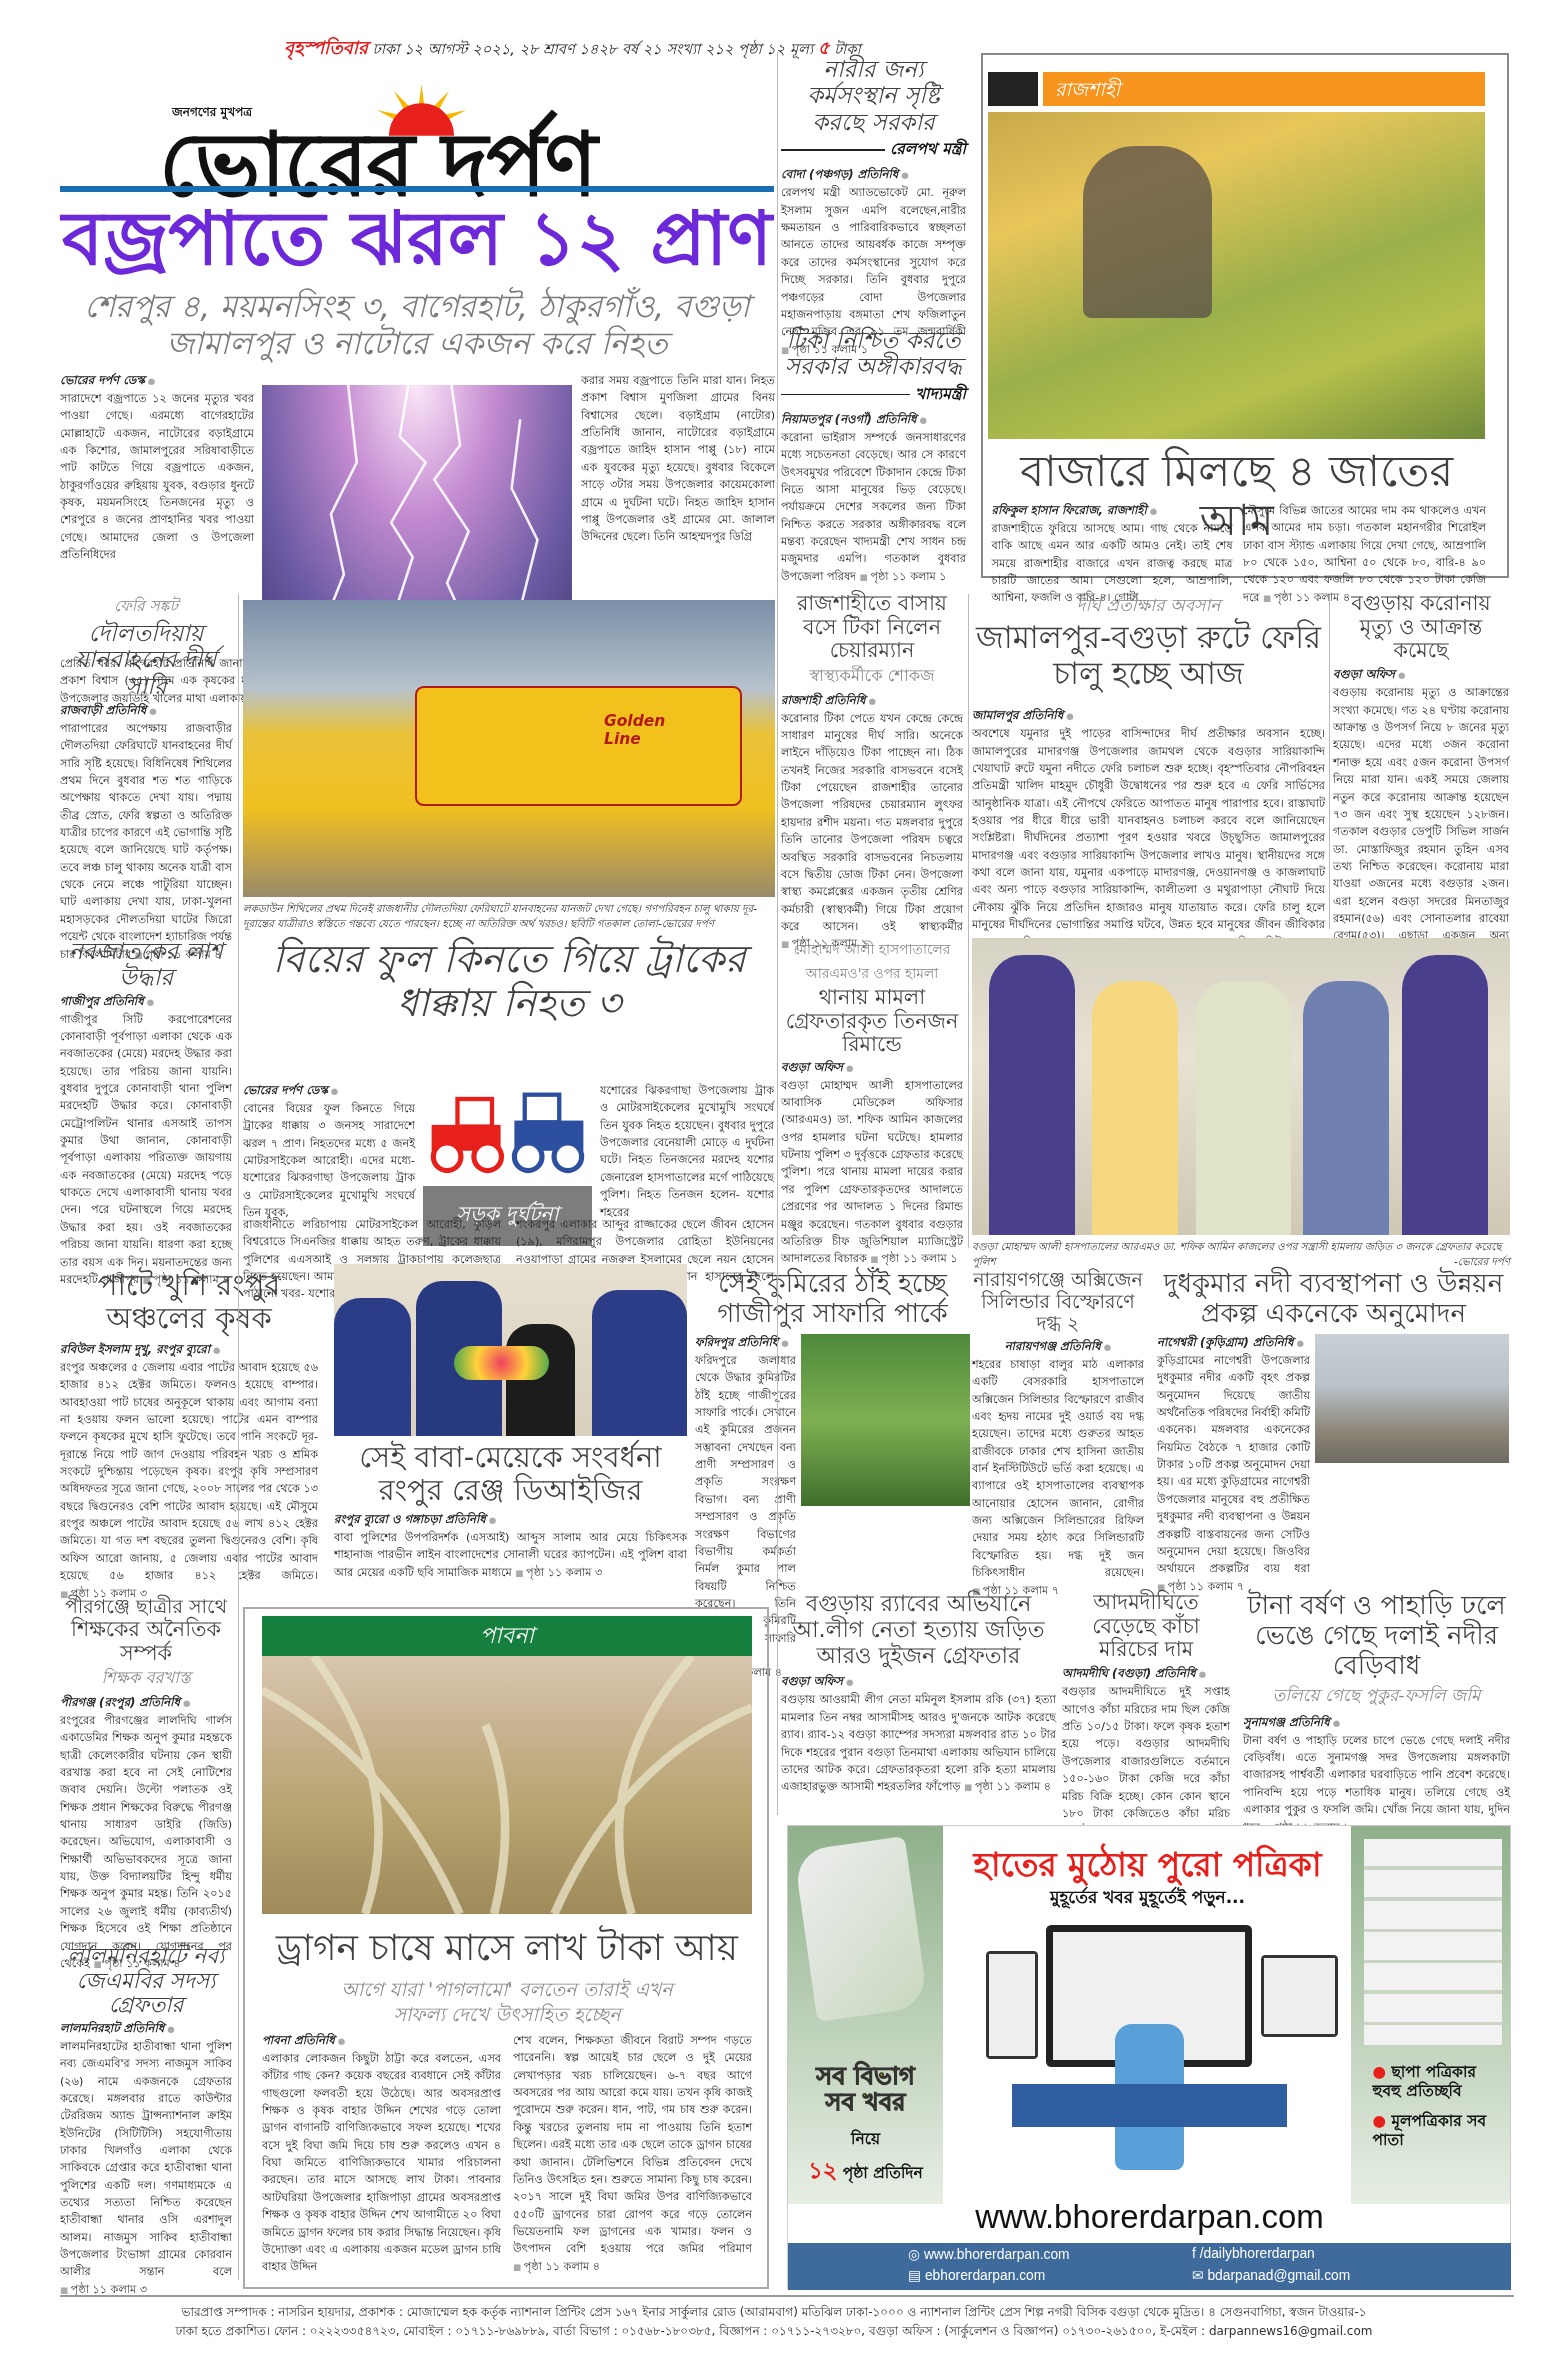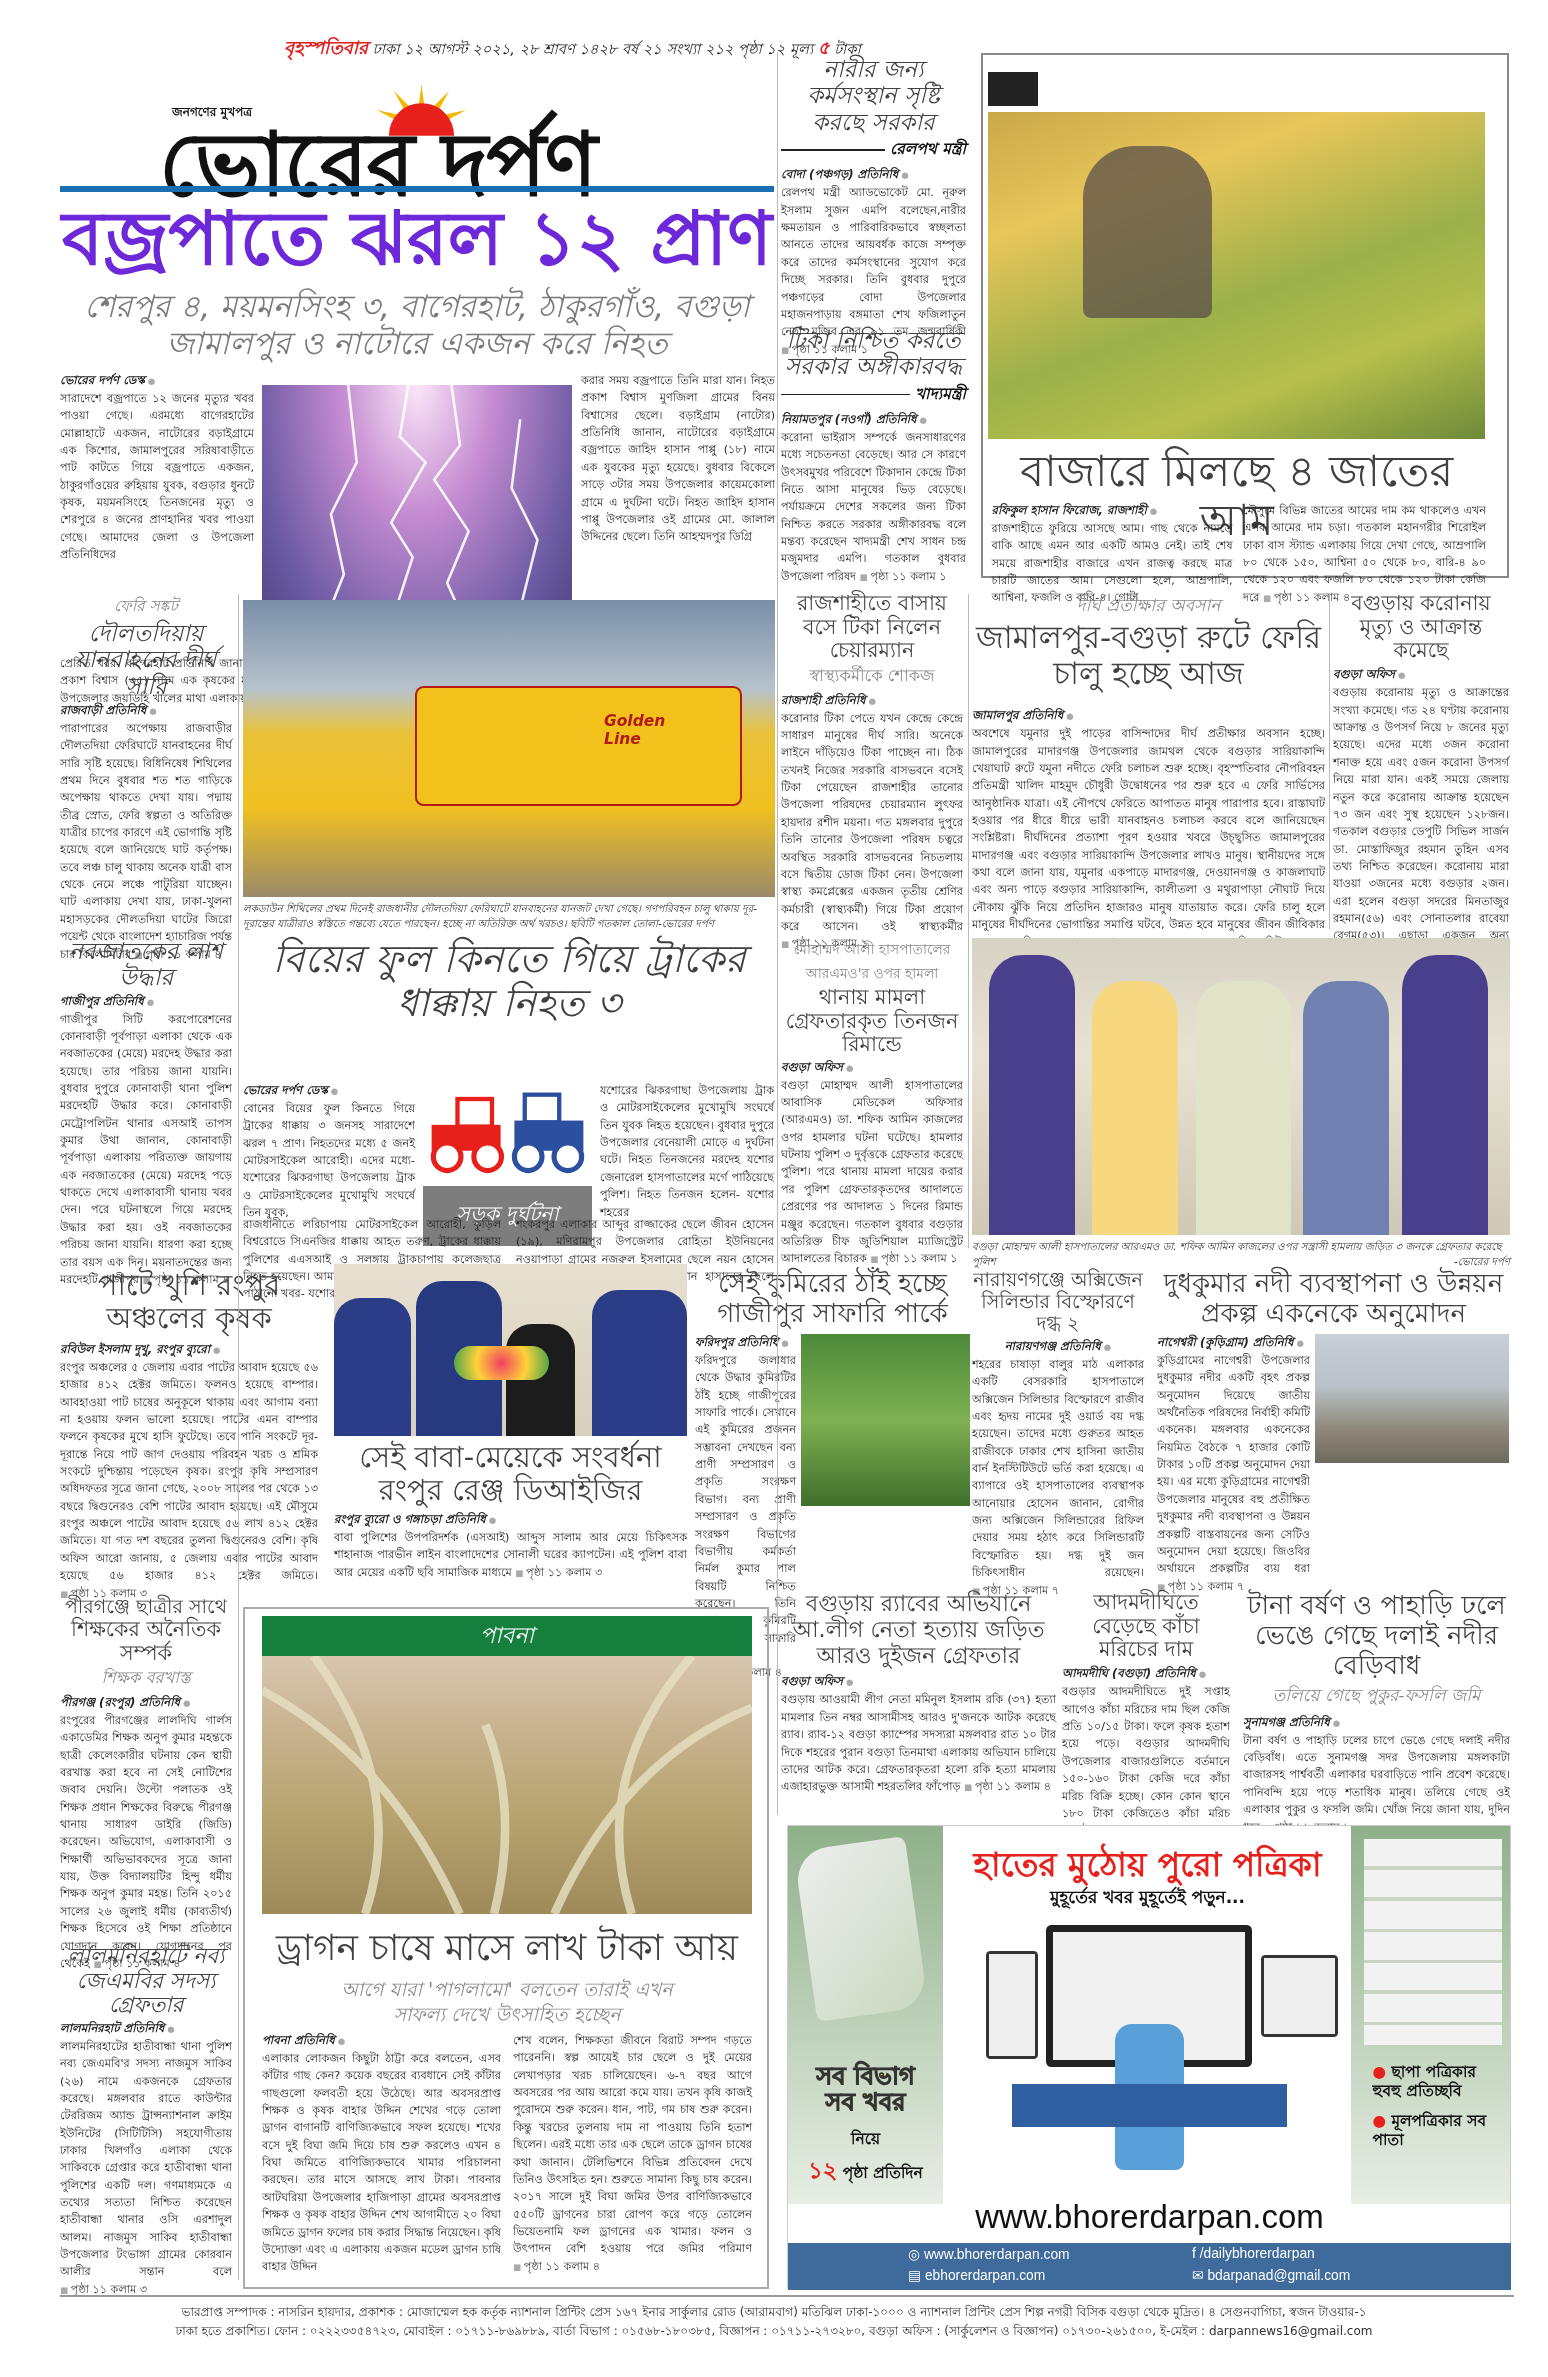--- a/index.html
+++ b/index.html
@@ -100,20 +100,21 @@
   </div>
   <div class="col" style="margin-top:3.4px">
     <div class="byline">নিয়ামতপুর (নওগাঁ) প্রতিনিধি</div>
     <span>করোনা ভাইরাস সম্পর্কে জনসাধারণের মধ্যে সচেতনতা বেড়েছে। আর সে কারণে উৎসবমুখর পরিবেশে টিকাদান কেন্দ্রে টিকা নিতে আসা মানুষের ভিড় বেড়েছে। পর্যায়ক্রমে দেশের সকলের জন্য টিকা নিশ্চিত করতে সরকার অঙ্গীকারবদ্ধ বলে মন্তব্য করেছেন খাদ্যমন্ত্রী শেখ সাধন চন্দ্র মজুমদার এমপি। গতকাল বুধবার উপজেলা পরিষদ</span>
     <span class="jump">পৃষ্ঠা ১১ কলাম ১</span>
   </div>
 </div>
 
 <div class="abs boxed" style="left:981px;top:53px;width:528px;height:525px">
   <div style="position:absolute;left:5.2px;top:17px;width:50px;height:34px;background:#222"></div>
+  <div class="section-bar" style="position:absolute;left:60px;top:17px;width:442px;height:34px;background:#f7941d">রাজশাহী</div>
   <div class="photo" style="position:absolute;left:5.2px;top:57px;width:497px;height:327px;background:linear-gradient(160deg,#c9a84a 0%,#e8c65a 25%,#9bb04a 55%,#b6c04c 75%,#6f8a3a 100%)">
     <div style="position:absolute;left:95px;top:34px;width:129px;height:172px;border-radius:52px 52px 8.6px 8.6px;background:#5a4f4a;opacity:.75"></div>
   </div>
   <div class="hd" style="position:absolute;left:5.2px;top:392px;width:497px;font-size:43px">বাজারে মিলছে ৪ জাতের আম</div>
   <div class="col" style="position:absolute;left:8.6px;top:447px;width:241px">
     <div class="byline">রফিকুল হাসান ফিরোজ, রাজশাহী</div>
     <span>রাজশাহীতে ফুরিয়ে আসছে আম। গাছ থেকে নামতে বাকি আছে এমন আর একটি আমও নেই। তাই শেষ সময়ে রাজশাহীর বাজারে এখন রাজত্ব করছে মাত্র চারটি জাতের আম। সেগুলো হলে, আম্রপালি, আশ্বিনা, ফজলি ও বারি-৪। গোটা</span>
   </div>
   <div class="col" style="position:absolute;left:260px;top:447px;width:243px">
     <span>মৌসুমে বিভিন্ন জাতের আমের দাম কম থাকলেও এখন এসব আমের দাম চড়া। গতকাল মহানগরীর শিরোইল ঢাকা বাস স্ট্যান্ড এলাকায় গিয়ে দেখা গেছে, আম্রপালি ৮০ থেকে ১৫০, আশ্বিনা ৫০ থেকে ৮০, বারি-৪ ৯০ থেকে ১২০ এবং ফজলি ৮০ থেকে ১২০ টাকা কেজি দরে</span>

